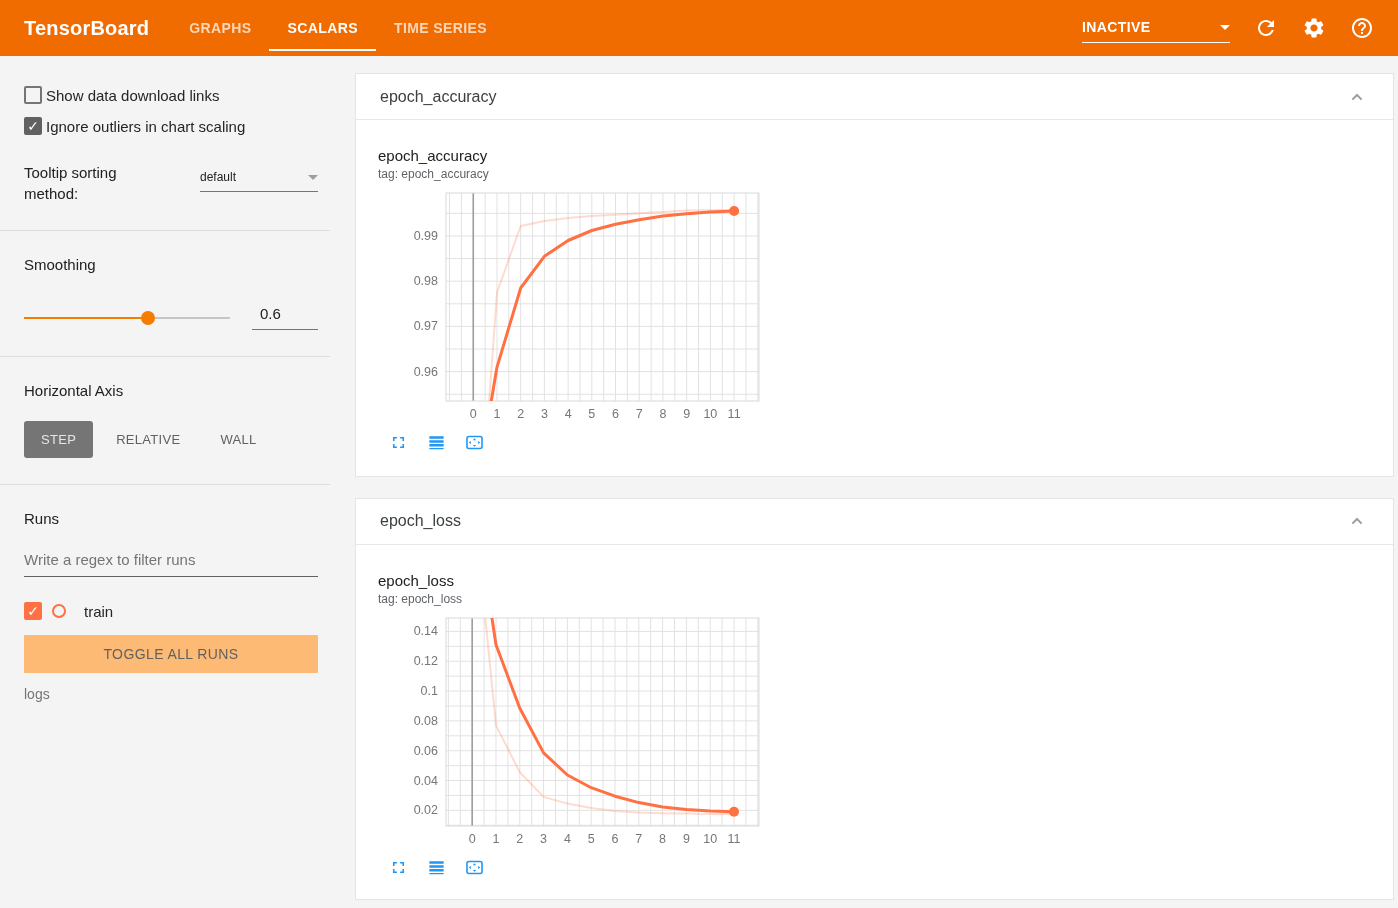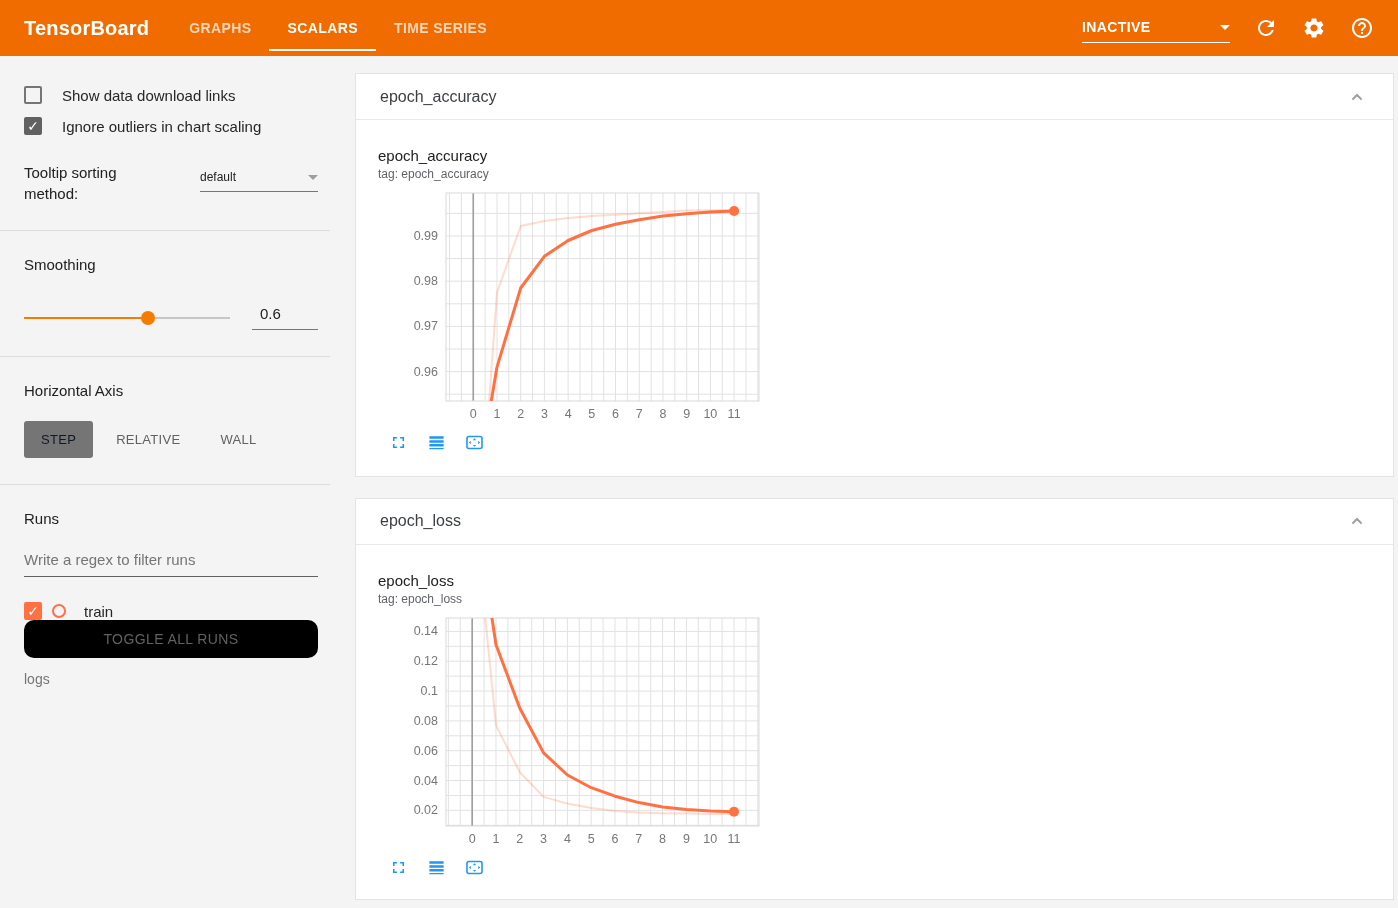--- a/index.html
+++ b/index.html
@@ -14,50 +14,50 @@
   .tab.active::after { content:""; position:absolute; left:0; right:0; bottom:5px; height:2px; background:#fff; }
   .topbar-right { margin-left:auto; display:flex; align-items:center; gap:24px; }
   .status-select { width:148px; display:flex; align-items:center; justify-content:space-between;
     border-bottom:1px solid #fff; padding-bottom:7px; margin-top:6px; color:#fff; font-size:14px; font-weight:bold; letter-spacing:.4px; cursor:pointer; }
   .caret-white { width:0; height:0; border-left:5px solid transparent; border-right:5px solid transparent; border-top:5px solid #fff; }
   .hicon { width:24px; height:24px; cursor:pointer; display:flex; align-items:center; }
   .hicon svg { width:24px; height:24px; fill:#fff; }
 
   .layout { display:flex; height:844px; }
   .sidebar { width:330px; flex:none; padding:30px 12px 0 24px; font-size:14px; }
-  .cb-row { display:flex; align-items:center; gap:20px; margin-bottom:13px; cursor:pointer; }
+  .cb-row { display:flex; align-items:center; gap:4px; margin-bottom:13px; cursor:pointer; }
   .checkbox { width:18px; height:18px; border:2px solid #757575; border-radius:2px; flex:none;
     display:flex; align-items:center; justify-content:center; font-size:14px; color:#fff; }
   .checkbox.checked { background:#616161; border-color:#616161; }
   .checkbox.orange { background:#ff7043; border-color:#ff7043; }
   .label-15 { font-size:15px; color:#262626; }
   .tooltip-row { display:flex; justify-content:space-between; margin-top:27px; }
   .tooltip-label { width:125px; line-height:1.4; font-size:15px; }
   .select-line { width:118px; height:30px; border-bottom:1px solid #757575; display:flex; align-items:flex-end;
     justify-content:space-between; padding-bottom:7px; font-size:12px; cursor:pointer; }
   .caret-gray { width:0; height:0; border-left:5px solid transparent; border-right:5px solid transparent; border-top:5px solid #9e9e9e; margin-bottom:4px; }
   .divider { height:1px; background:#ddd; margin:26px -12px 0 -24px; }
   .section-label { margin-top:25px; font-size:15px; }
   .slider-row { display:flex; align-items:center; margin-top:32px; }
   .slider { flex:1; height:2px; background:#c6c6c6; position:relative; margin-right:22px; cursor:pointer; }
   .slider-fill { width:60%; height:2px; background:#f57c00; }
   .slider-thumb { position:absolute; left:60%; top:50%; transform:translate(-50%,-50%);
     width:14px; height:14px; border-radius:50%; background:#f57c00; cursor:grab; }
   .slider-value { width:66px; border-bottom:1px solid #757575; padding:0 0 7px 8px; font-size:15px; }
   .axis-btns { display:flex; align-items:center; gap:6px; margin-top:22px; }
   .axis-btn { padding:11px 17px; font-size:13px; letter-spacing:.3px; color:#616161; border-radius:3px; cursor:pointer; }
-  .axis-btn.active { background:#757575; color:#0f172a; }
+  .axis-btn.active { background:#757575; color:#e5e5e5; }
   .runs-filter { margin-top:24px; }
   .runs-filter input { width:100%; border:none; outline:none; background:transparent; border-bottom:1px solid #616161;
     font-family:inherit; font-size:15px; padding:0 0 8px 0; color:#212121; }
   .runs-filter input::placeholder { color:#757575; }
   .run-row { display:flex; align-items:center; margin-top:25px; cursor:pointer; }
   .run-circle { width:14px; height:14px; border:2px solid #ff7043; border-radius:50%; margin:0 18px 0 10px; flex:none; }
-  .toggle-btn { width:100%; background:#000000; color:#616161; text-align:center;
-    padding:11px 0; font-size:14px; letter-spacing:.4px; border-radius:10px; cursor:pointer; }
+  .toggle-btn { margin-top:15px; width:100%; background:#fdba74; color:#616161; text-align:center;
+    padding:11px 0; font-size:14px; letter-spacing:.4px; border-radius:1px; cursor:pointer; }
   .logs-label { margin-top:13px; color:#757575; font-size:14px; }
 
   .main { flex:1; padding:17px 4px 0 25px; display:flex; flex-direction:column; gap:21px; overflow:hidden; }
   .card { background:#fff; border:1px solid #e4e4e4; }
   .card-1 { height:409px; }
   .card-2 { height:408px; }
   .card-header { height:46px; display:flex; align-items:center; justify-content:space-between;
     padding:0 24px; border-bottom:1px solid #e8e8e8; font-size:16px; color:#3c4043; }
   .chev { width:24px; height:24px; cursor:pointer; }
   .chev svg { width:24px; height:24px; stroke:#9e9e9e; fill:none; stroke-width:2; }

